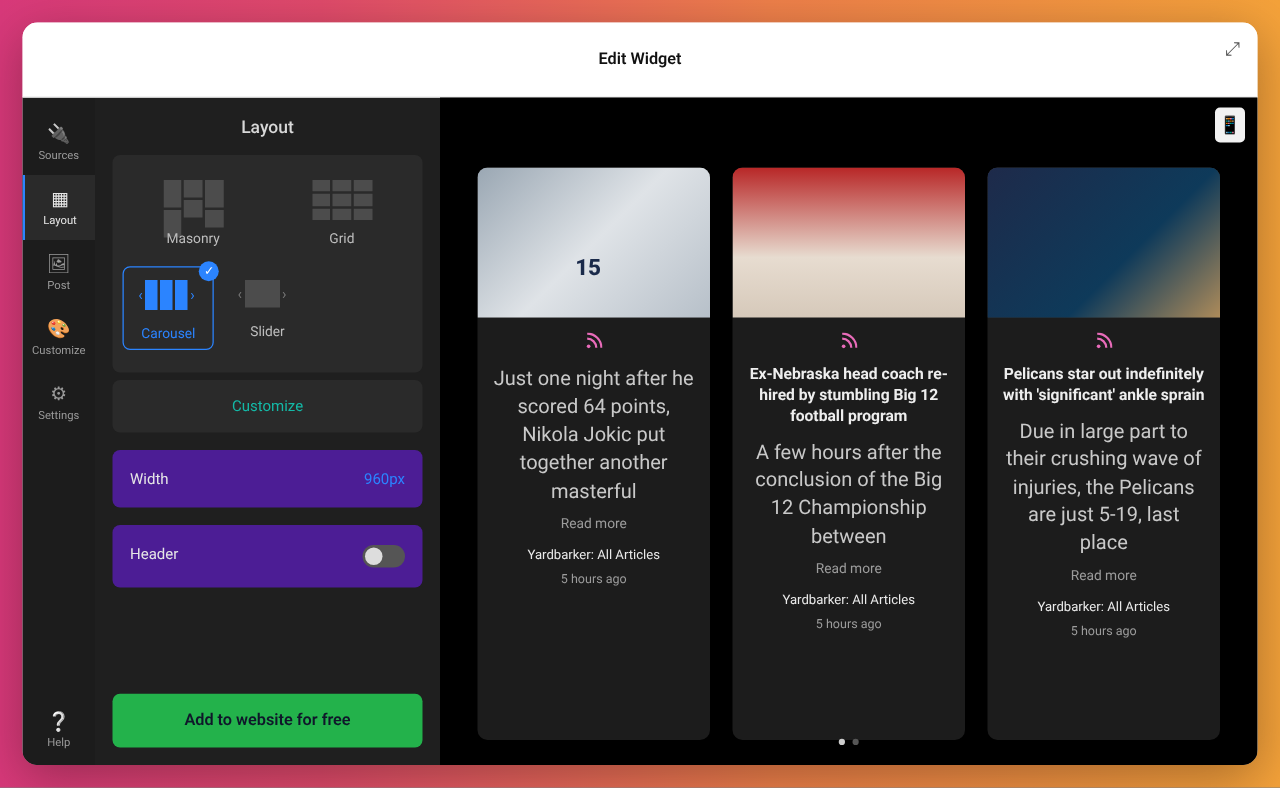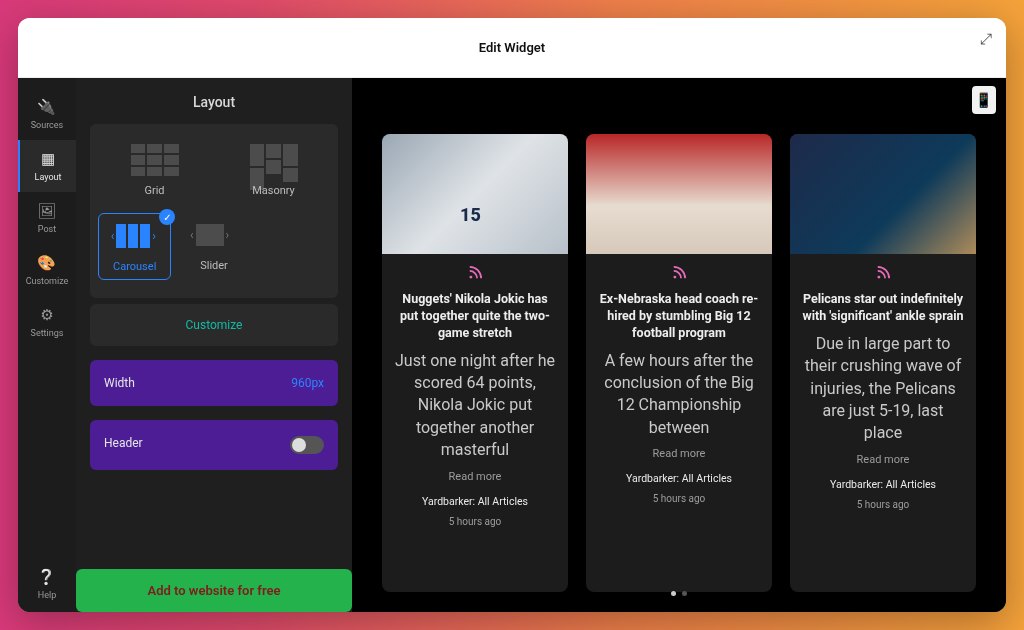--- a/index.html
+++ b/index.html
@@ -58,21 +58,21 @@
   
   .th-slider { align-items:center;}
   .th-slider .big{ background:#4c4c4c; width:28px; height:22px;}
   .th-slider .arrow{ color:#777; font-size:12px;}
   .check-badge { position:absolute; top:-5px; right:-5px; width:16px; height:16px; border-radius:50%; background:#2b84ff; color:#fff; font-size:10px; display:flex; align-items:center; justify-content:center;}
   .customize { text-align:center; color:#14b8a6; font-size:12px; padding:14px 0; cursor:pointer; background:#2a2a2a; border-radius:6px; margin-top:6px;}
   .setting-row { background:#4c1d95; border-radius:6px; padding:16px 14px; margin-top:14px; display:flex; justify-content:space-between; align-items:flex-start; font-size:12px;}
   .setting-row .val { color:#2b84ff; }
   .toggle { width:34px; height:18px; background:#555; border-radius:10px; position:relative;}
   .toggle::after{ content:""; position:absolute; left:2px; top:2px; width:14px; height:14px; background:#ddd; border-radius:50%;}
-  .cta { background:#23b24b; color:#7f1d1d; text-align:center; padding:14px; border-radius:6px; font-size:13px; font-weight:600; cursor:pointer;}
+  .cta { margin:14px; background:#23b24b; color:#0f172a; text-align:center; padding:14px; border-radius:6px; font-size:13px; font-weight:600; cursor:pointer;}
 
   
   .preview { flex:1; background:#000; position:relative; padding:56px 14px 20px; display:flex; gap:18px; justify-content:center;}
   .device-toggle { position:absolute; top:8px; right:10px; width:24px; height:28px; background:#f2f2f2; border-radius:4px; display:flex; align-items:center; justify-content:center; font-size:14px; color:#444;}
   .card { width:186px; background:#1c1c1c; border-radius:8px; overflow:hidden; display:flex; flex-direction:column;}
   .card-img { height:120px; background:#333; display:flex; align-items:center; justify-content:center;}
   .card-body { padding:12px 12px 14px; text-align:center; color:#eee; display:flex; flex-direction:column; gap:8px; flex:1; }
   .rss-ico { color:#e86bb9; font-size:14px; }
   .card-title { font-size:12.5px; font-weight:700; line-height:1.35; }
   .card-desc { font-size:16px; color:#c9c9c9; line-height:1.4;}
@@ -128,43 +128,43 @@
         <span>Help</span>
       </div>
     </div>
 
     <div class="panel">
       <div class="panel-title">Layout</div>
       <div class="panel-scroll">
         <div class="layout-group">
           <div class="layout-row">
             <div class="layout-opt">
-              <div class="layout-thumb th-grid">
-                  <div></div>
-                  <div></div>
-                  <div></div>
-                  <div></div>
-                  <div></div>
-                  <div></div>
-                  <div></div>
-                  <div></div>
-                  <div></div>
-                </div>
-              <span class="lbl">Grid</span>
-            </div>
-            <div class="layout-opt">
               <div class="layout-thumb th-mason">
                   <div class="m1"></div>
                   <div class="m2"></div>
                   <div class="m3"></div>
                   <div class="m4"></div>
                   <div class="m5"></div>
                   <div class="m6"></div>
                 </div>
               <span class="lbl">Masonry</span>
+            </div>
+            <div class="layout-opt">
+              <div class="layout-thumb th-grid">
+                  <div></div>
+                  <div></div>
+                  <div></div>
+                  <div></div>
+                  <div></div>
+                  <div></div>
+                  <div></div>
+                  <div></div>
+                  <div></div>
+                </div>
+              <span class="lbl">Grid</span>
             </div>
           </div>
           <div class="layout-row">
             <div class="layout-opt selected">
               <div class="check-badge">✓</div>
               <div class="layout-thumb th-car">
                   <span class="arrow">‹</span>
                   <div class="bar"></div>
                   <div class="bar"></div>
                   <div class="bar"></div>
@@ -206,21 +206,20 @@
             <div class="img-ph ph1"></div>
           </div>
         <div class="card-body">
           <span class="rss-ico">
             <svg width="14" height="14" viewBox="0 0 24 24" fill="currentColor">
                 <circle cx="5" cy="19" r="2.5"></circle>
                 <path d="M3 10a11 11 0 0 1 11 11h3A14 14 0 0 0 3 7z"></path>
                 <path d="M3 3a18 18 0 0 1 18 18h3A21 21 0 0 0 3 0z"></path>
               </svg>
           </span>
-          <div class="card-title">Nuggets' Nikola Jokic has put together quite the two-game stretch</div>
           <div class="card-desc">Just one night after he scored 64 points, Nikola Jokic put together another masterful</div>
           <div class="read-more">Read more</div>
           <div class="card-source">Yardbarker: All Articles</div>
           <div class="card-time">5 hours ago</div>
         </div>
       </div>
 
       <div class="card">
         <div class="card-img">
             <div class="img-ph ph2"></div>

